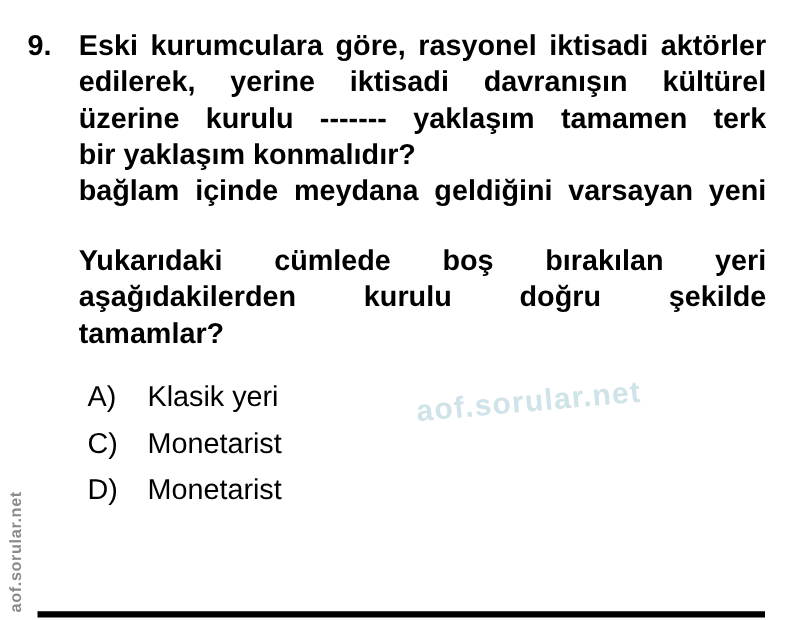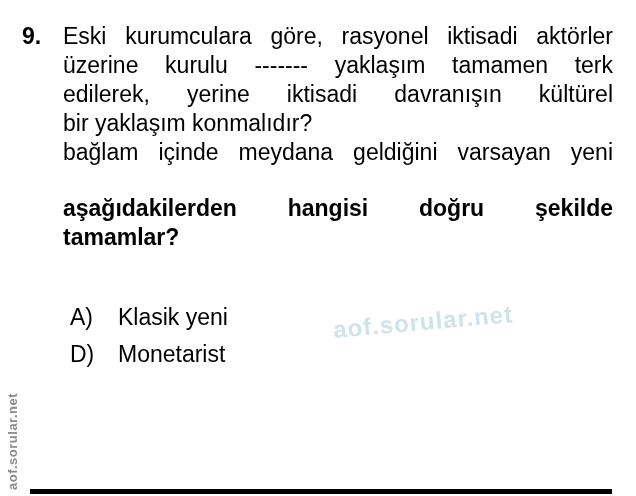--- a/index.html
+++ b/index.html
@@ -12,21 +12,21 @@
     font-size:23px;font-weight:bold;line-height:29px;
   }
   .body-block{
     position:absolute;left:63px;top:22px;width:550px;
     font-size:23px;line-height:29px;
   }
   .prompt-block{
     position:absolute;left:63px;top:194px;width:550px;
     font-size:23px;line-height:29px;font-weight:bold;
   }
-  .jline{text-align:justify;text-align-last:justify;}
+  .jline{text-align:justify;text-align-last:justify;font-weight:bold;}
   .jline.last{text-align:justify;text-align-last:left;}
   .options{
     position:absolute;left:70px;top:299px;width:420px;
     font-size:23px;line-height:37px;
   }
   .opt-row{white-space:nowrap;}
   .opt-letter{display:inline-block;width:48px;}
   .wm-center{
     position:absolute;left:332px;top:316px;
     font-size:24px;font-weight:bold;letter-spacing:1px;
@@ -45,34 +45,38 @@
 </style>
 </head>
 <body>
 
 <div id="screen">
 
   <div class="qnum">9.</div>
 
   <div class="body-block">
     <div class="jline">Eski kurumculara göre, rasyonel iktisadi aktörler</div>
+    <div class="jline">edilerek, yerine iktisadi davranışın kültürel</div>
     <div class="jline">üzerine kurulu ------- yaklaşım tamamen terk</div>
-    <div class="jline">edilerek, yerine iktisadi davranışın kültürel</div>
     <div class="jline last">bir yaklaşım konmalıdır?</div>
     <div class="jline">bağlam içinde meydana geldiğini varsayan yeni</div>
   </div>
 
   <div class="prompt-block">
-    <div class="jline">aşağıdakilerden hangisi doğru şekilde</div>
+    <div class="jline">Yukarıdaki cümlede boş bırakılan yeri</div>
+    <div class="jline">aşağıdakilerden kurulu doğru şekilde</div>
     <div class="jline last">tamamlar?</div>
   </div>
 
   <div class="options">
     <div class="opt-row">
-      <span class="opt-letter">A)</span><span>Klasik yeni</span>
+      <span class="opt-letter">A)</span><span>Klasik yeri</span>
+    </div>
+    <div class="opt-row">
+      <span class="opt-letter">C)</span><span>Monetarist</span>
     </div>
     <div class="opt-row">
       <span class="opt-letter">D)</span><span>Monetarist</span>
     </div>
   </div>
 
   <div class="wm-center" style="color: rgb(207, 227, 232);">aof.sorular.net</div>
 
   <div class="wm-side" style="color: rgb(138, 138, 138);">aof.sorular.net</div>
 

